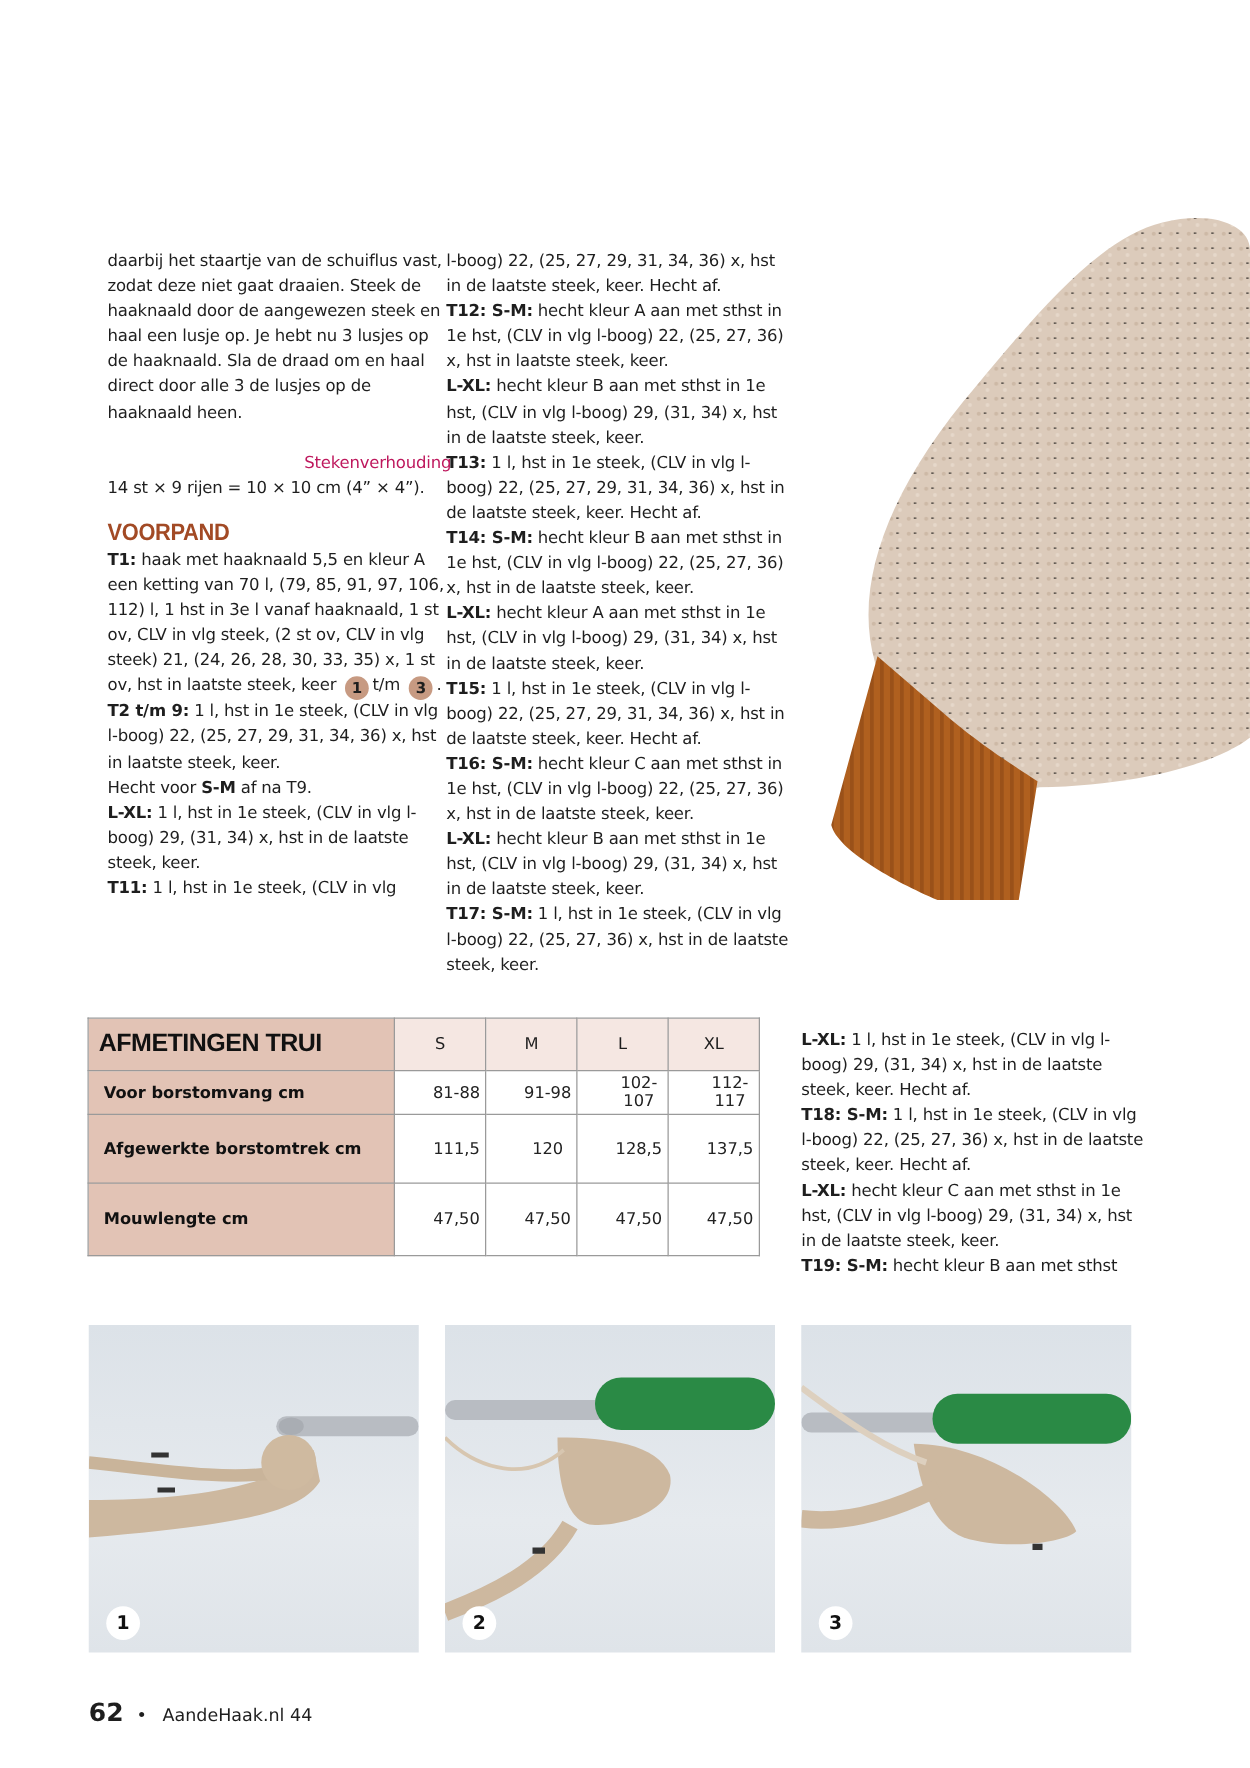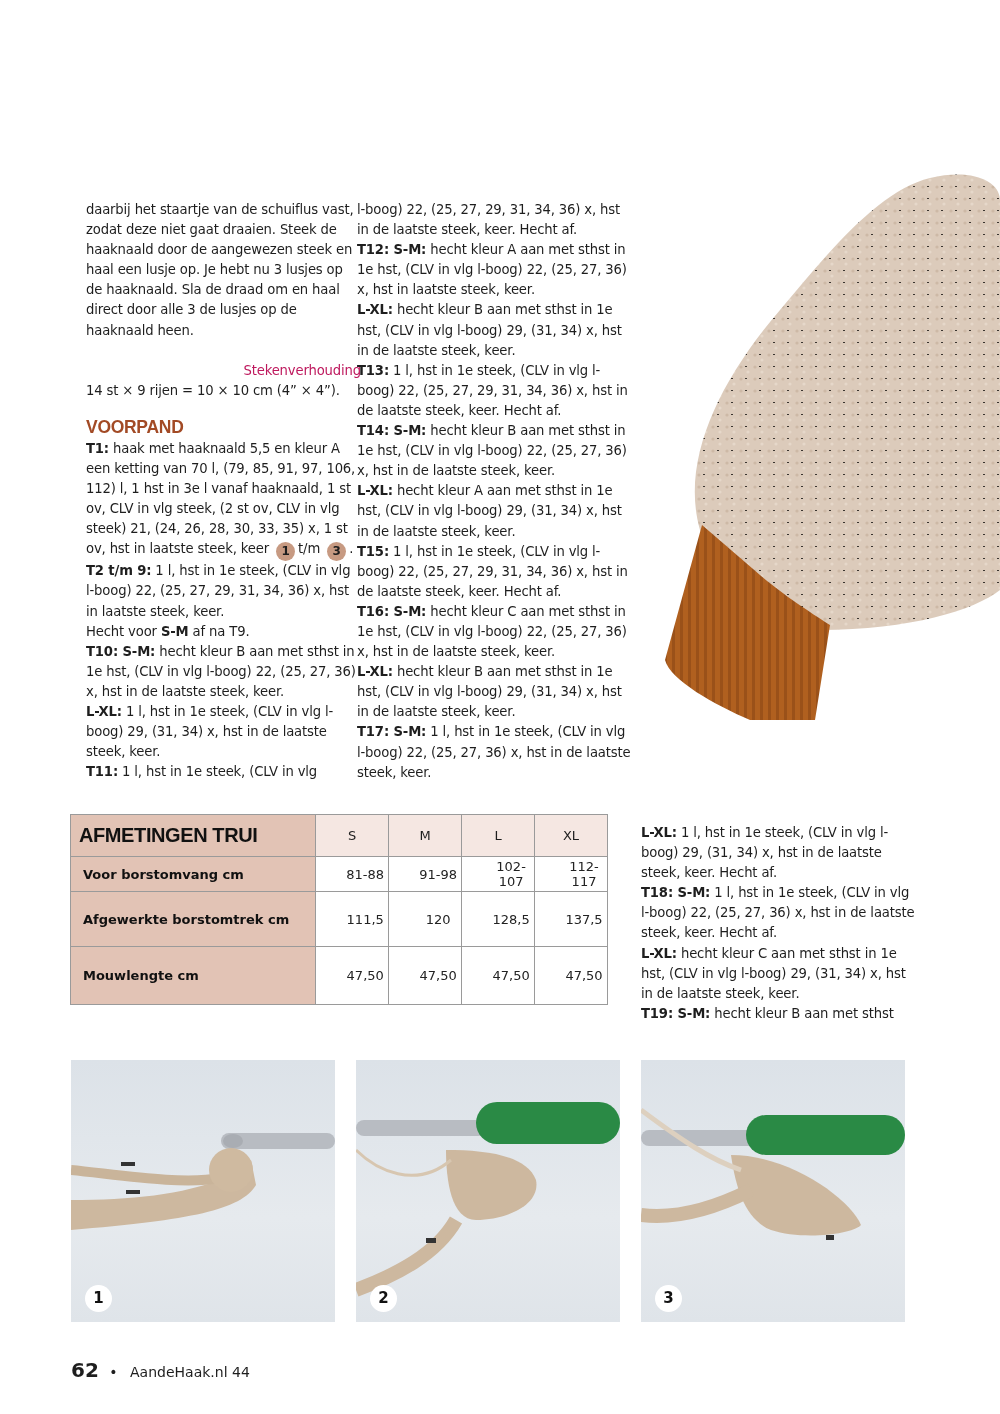--- a/index.html
+++ b/index.html
@@ -53,21 +53,20 @@
 <div class="col col1">
   <span class="para">daarbij het staartje van de schuiflus vast, zodat deze niet gaat draaien. Steek de haaknaald door de aangewezen steek en haal een lusje op. Je hebt nu 3 lusjes op de haaknaald. Sla de draad om en haal direct door alle 3 de lusjes op de haaknaald heen.</span>
   <div class="gap"></div>
   <span class="sub-heading">Stekenverhouding</span>
   <span class="para">14 st × 9 rijen = 10 × 10 cm (4” × 4”).</span>
   <div class="gap" style="height:6px"></div>
   <span class="section-heading">VOORPAND</span>
   <span class="para"><b>T1:</b><span> haak met haaknaald 5,5 en kleur A een ketting van 70 l, (79, 85, 91, 97, 106, 112) l, 1 hst in 3e l vanaf haaknaald, 1 st ov, CLV in vlg steek, (2 st ov, CLV in vlg steek) 21, (24, 26, 28, 30, 33, 35) x, 1 st ov, hst in laatste steek, keer</span> <span class="step-badge">1</span><span>t/m</span> <span class="step-badge">3</span><span>.</span></span>
   <span class="para"><b>T2 t/m 9:</b><span> 1 l, hst in 1e steek, (CLV in vlg l-boog) 22, (25, 27, 29, 31, 34, 36) x, hst in laatste steek, keer.</span></span>
   <span class="para"><span>Hecht voor </span><b>S-M</b><span> af na T9.</span></span>
-  <span class="para"><b>T10: S-M:</b><span> hecht kleur B aan met sthst in 1e hst, (CLV in vlg l-boog) 22, (25, 27, 36) x, hst in de laatste steek, keer.</span></span>
   <span class="para"><b>L-XL:</b><span> 1 l, hst in 1e steek, (CLV in vlg l-boog) 29, (31, 34) x, hst in de laatste steek, keer.</span></span>
   <span class="para"><b>T11:</b><span> 1 l, hst in 1e steek, (CLV in vlg</span></span>
 </div>
 
 <div class="col col2">
   <span class="para">l-boog) 22, (25, 27, 29, 31, 34, 36) x, hst in de laatste steek, keer. Hecht af.</span>
   <span class="para"><b>T12: S-M:</b><span> hecht kleur A aan met sthst in 1e hst, (CLV in vlg l-boog) 22, (25, 27, 36) x, hst in laatste steek, keer.</span></span>
   <span class="para"><b>L-XL:</b><span> hecht kleur B aan met sthst in 1e hst, (CLV in vlg l-boog) 29, (31, 34) x, hst in de laatste steek, keer.</span></span>
   <span class="para"><b>T13:</b><span> 1 l, hst in 1e steek, (CLV in vlg l-boog) 22, (25, 27, 29, 31, 34, 36) x, hst in de laatste steek, keer. Hecht af.</span></span>
   <span class="para"><b>T14: S-M:</b><span> hecht kleur B aan met sthst in 1e hst, (CLV in vlg l-boog) 22, (25, 27, 36) x, hst in de laatste steek, keer.</span></span>

